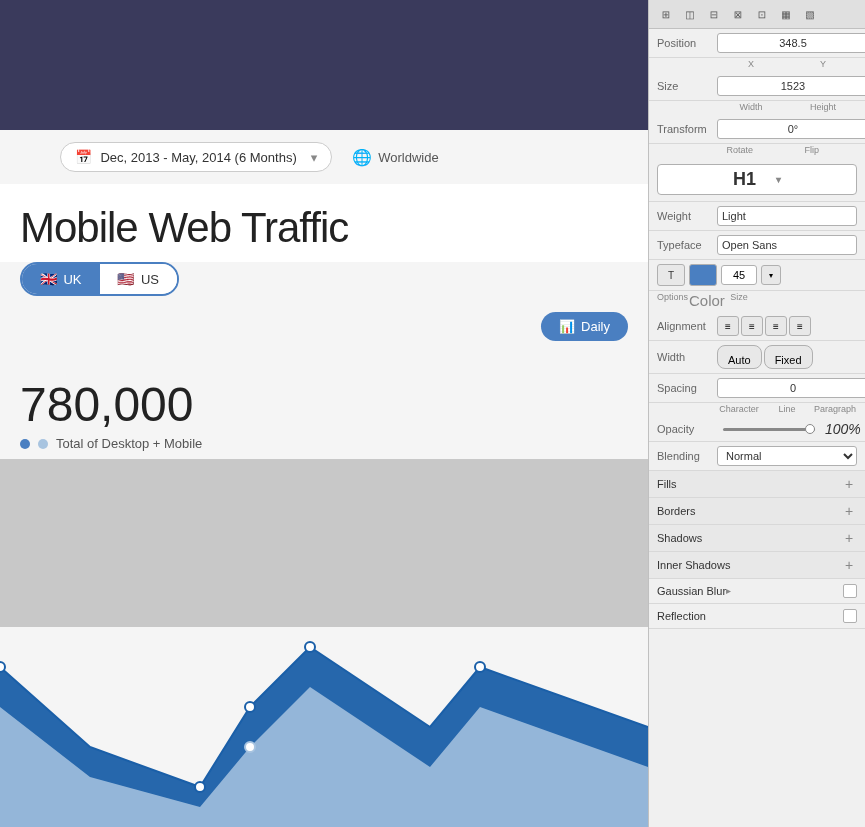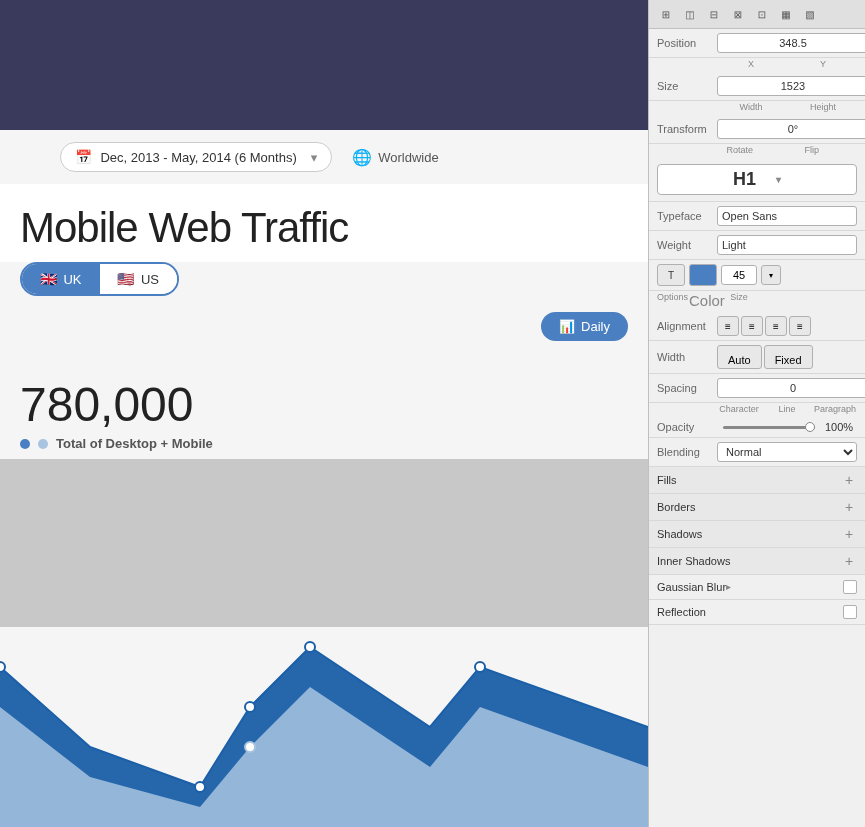--- a/index.html
+++ b/index.html
@@ -160,21 +160,20 @@
       margin-top: 8px;
     }
 
     .number-label {
       display: flex;
       align-items: center;
       gap: 8px;
       font-size: 13px;
       color: #555;
       margin-top: 4px;
-      font-weight: bold;
     }
 
     .dot-blue {
       width: 10px;
       height: 10px;
       background: #4a7fc1;
       border-radius: 50%;
     }
 
     .dot-lightblue {
@@ -408,21 +407,21 @@
     .width-btns {
       display: flex;
       gap: 2px;
     }
 
     .width-btn {
       height: 24px;
       padding: 8px 10px;
       background: #e8e8e8;
       border: 1px solid #b0b0b0;
-      border-radius: 3px;
+      border-radius: 8px;
       font-size: 11px;
       cursor: pointer;
     }
 
     
     .opacity-row {
       display: flex;
       align-items: center;
       padding: 4px 8px;
       border-bottom: 1px solid #d8d8d8;
@@ -641,30 +640,30 @@
   </div>
 
   <div class="heading-row">
     <div class="heading-selector">
       <span>H1</span>
       <span class="heading-chevron">▾</span>
     </div>
   </div>
 
   <div class="insp-row">
+    <span class="insp-label">Weight</span>
+    <select class="insp-select">
+      <option>Light</option>
+    </select>
+  </div>
+
+  <div class="insp-row">
     <span class="insp-label">Typeface</span>
     <select class="insp-select">
       <option>Open Sans</option>
-    </select>
-  </div>
-
-  <div class="insp-row">
-    <span class="insp-label">Weight</span>
-    <select class="insp-select">
-      <option>Light</option>
     </select>
   </div>
 
   <div class="text-options-row">
     <button class="text-opt-btn">
       <span>T</span>
     </button>
     <div class="color-swatch"></div>
     <input class="size-input" type="text" value="45" style="">
     <button class="size-select" style="font-size:8px; padding:0 2px; background:#e8e8e8; border:1px solid #b0b0b0; border-radius:3px; cursor:pointer;">▾</button>
@@ -704,21 +703,21 @@
     <span class="insp-sub-label">Character</span>
     <span class="insp-sub-label">Line</span>
     <span class="insp-sub-label">Paragraph</span>
   </div>
 
   <div class="opacity-row">
     <span class="insp-label">Opacity</span>
     <div class="opacity-slider-track" style="flex:1; height:3px; background:#888; border-radius:2px; position:relative; cursor:pointer;">
       <div style="width:10px; height:10px; background:white; border:1px solid #888; border-radius:50%; position:absolute; right:0; top:-3.5px;"></div>
     </div>
-    <span style="font-size:11px; color:#333; margin-left:4px; width:32px;">100%</span>
+    <span style="font-size:14px; color:#333; margin-left:4px; width:32px;font-style:italic;">100%</span>
   </div>
 
   <div class="insp-row">
     <span class="insp-label">Blending</span>
     <select class="blend-select">
       <option>Normal</option>
     </select>
   </div>
 
   <div class="section-header">

